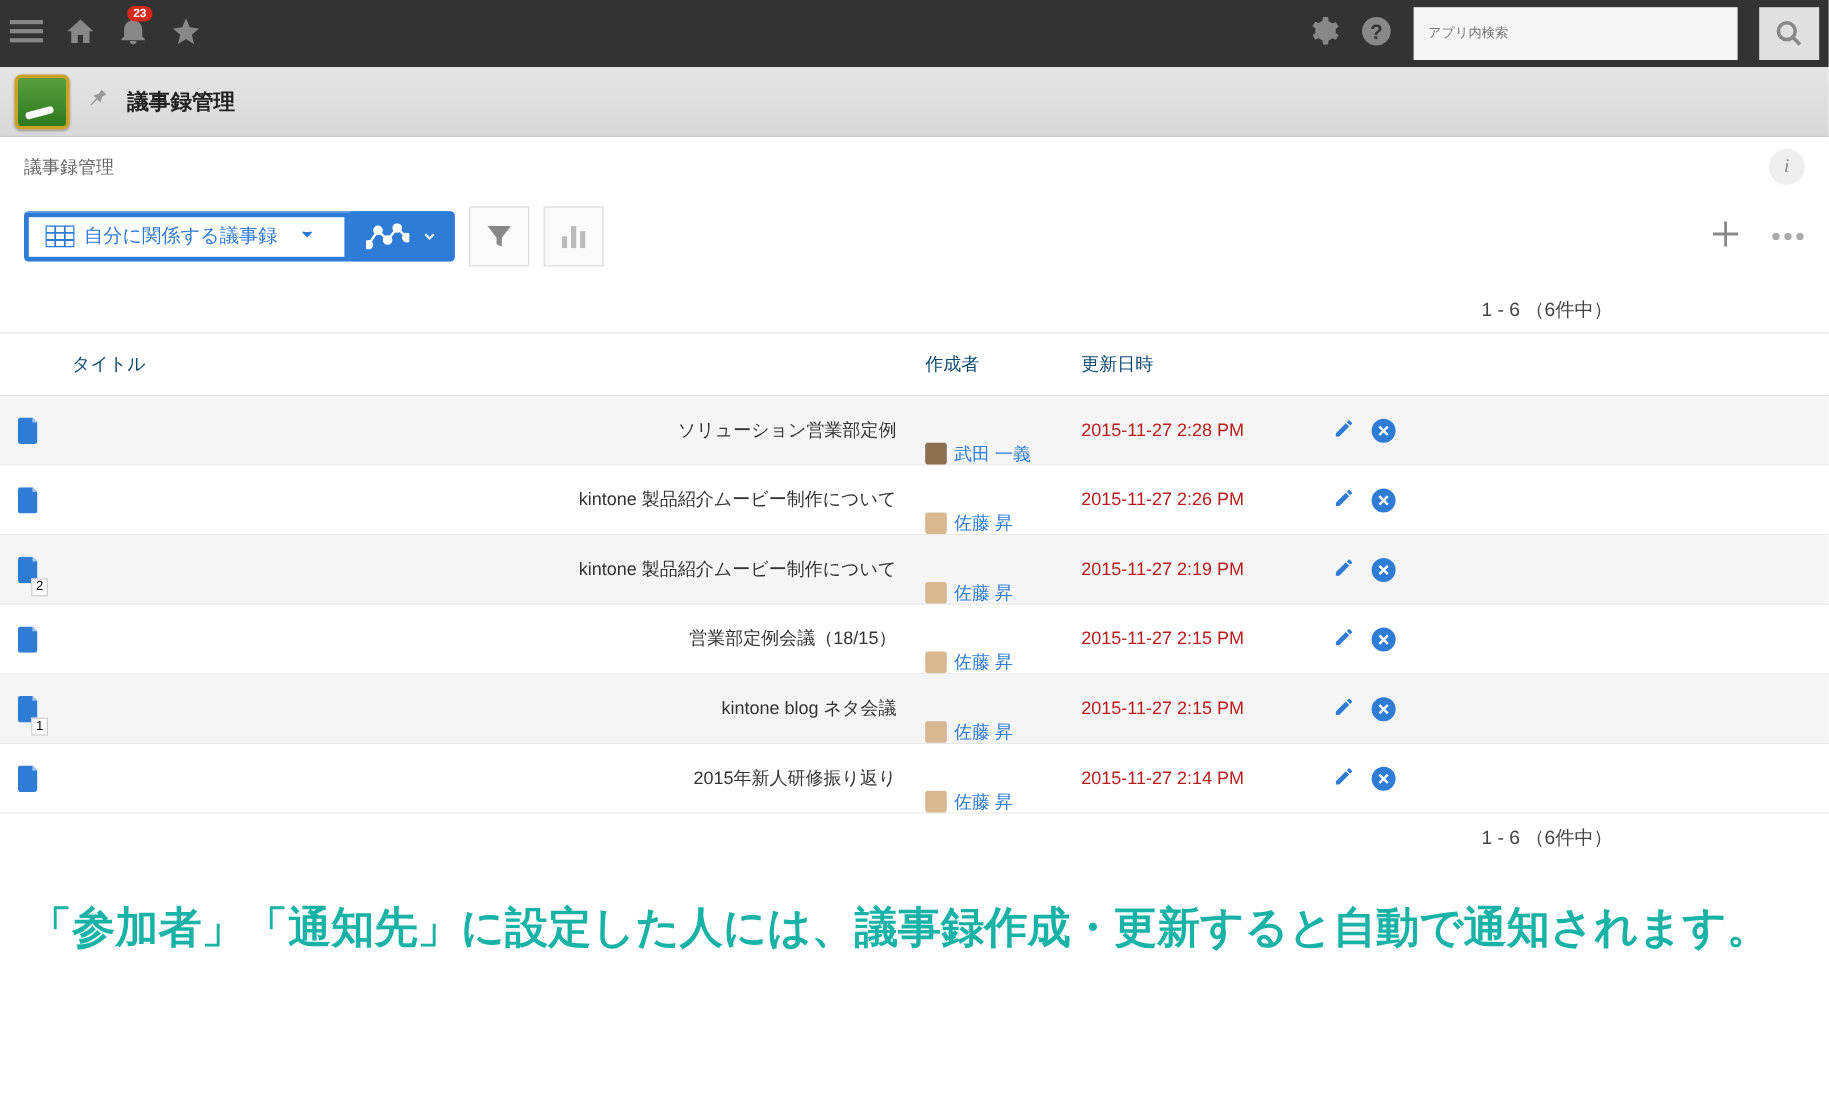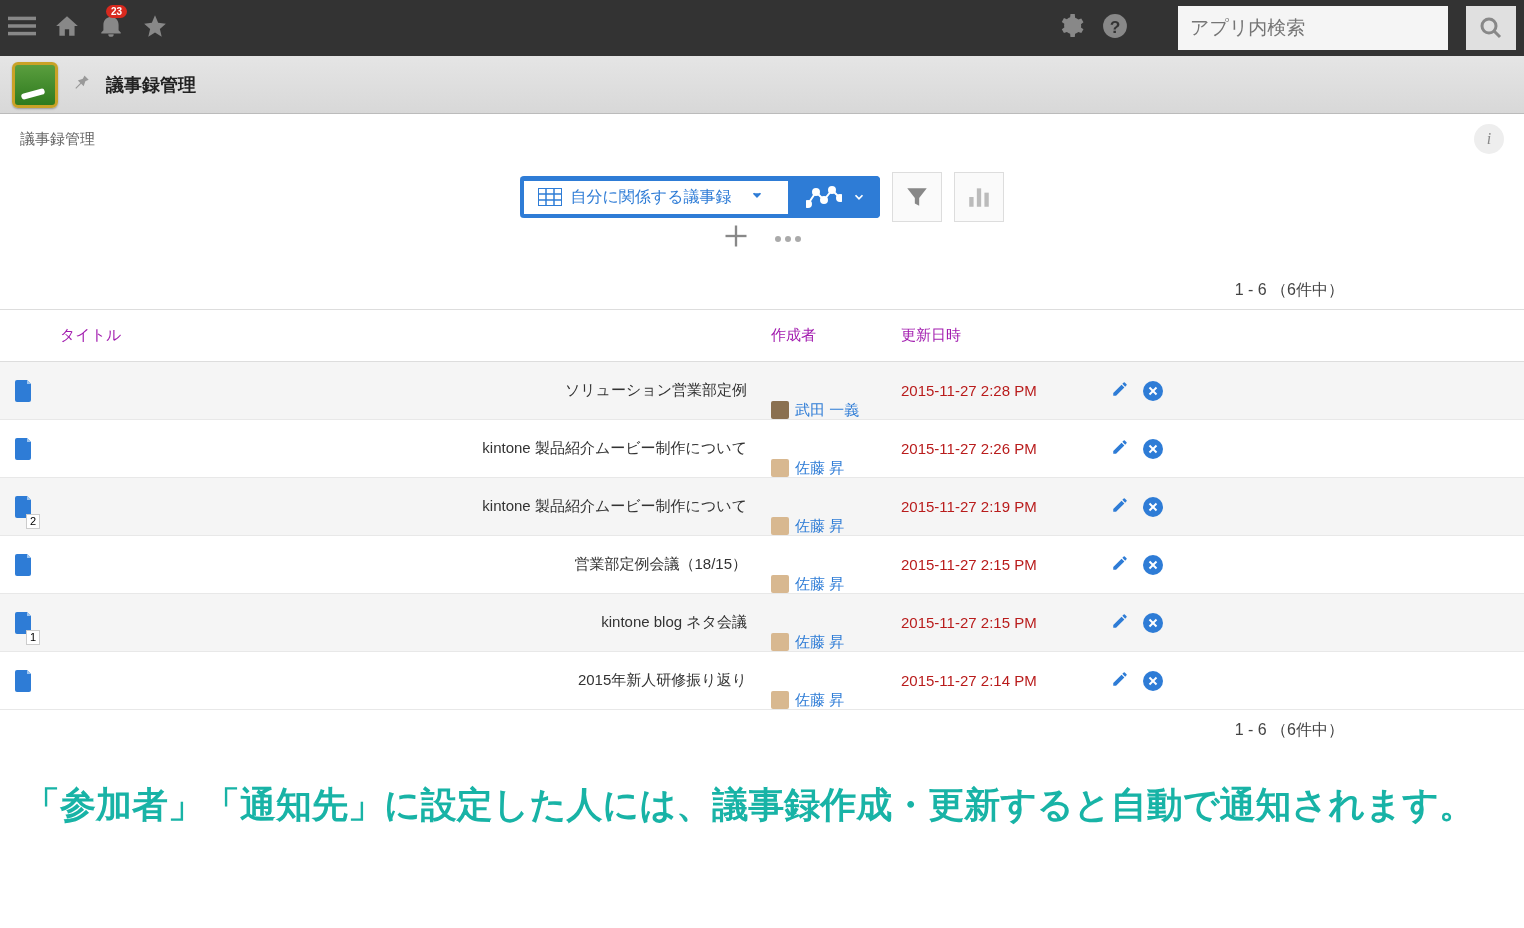--- a/index.html
+++ b/index.html
@@ -4,54 +4,54 @@
   <style>
     * { margin: 0; padding: 0; box-sizing: border-box; }
     body { font-family: -apple-system, BlinkMacSystemFont, "Segoe UI", sans-serif; background: #fff; width: 1524px; }
     
     
     .topbar { background: #333; height: 56px; display: flex; align-items: center; padding: 0 8px; }
     .topbar-left { display: flex; align-items: center; gap: 18px; flex: 1; }
     .topbar-icon { color: #888; fill: #888; cursor: pointer; position: relative; }
     .badge { position: absolute; top: -8px; left: 8px; background: #d8291e; color: #fff; font-size: 10px; font-weight: bold; padding: 1px 5px; border-radius: 8px; }
     .topbar-right { display: flex; align-items: center; gap: 18px; }
-    .search-box { background: #f5f5f5; border: none; width: 270px; height: 44px; padding: 0 12px; font-size: 19px; color: #888; outline: none; margin-left: 32px; }
+    .search-box { background: #f5f5f5; border: none; width: 270px; height: 44px; padding: 0 12px; font-size: 11px; color: #888; outline: none; }
     .search-btn { background: #e0e0e0; border: none; width: 50px; height: 44px; display: flex; align-items: center; justify-content: center; cursor: pointer; }
     
     
     .app-header { background: linear-gradient(#e5e5e5, #d8d8d8); border-bottom: 1px solid #bbb; height: 58px; display: flex; align-items: center; padding: 0 12px; gap: 14px; }
     .app-logo { width: 46px; height: 46px; background: linear-gradient(#5a9e3e, #2e7a1e); border: 3px solid #c9a227; border-radius: 6px; position: relative; box-shadow: 0 1px 2px rgba(0,0,0,0.3); }
     .app-logo::after { content: ''; position: absolute; bottom: 8px; left: 6px; width: 24px; height: 6px; background: #fff; border-radius: 3px; transform: rotate(-15deg); }
     .pin-icon { color: #999; }
     .app-title { font-size: 18px; font-weight: bold; color: #222; }
     
     
     .crumb-row { padding: 10px 20px; display: flex; align-items: center; justify-content: space-between; }
     .crumb { font-size: 15px; color: #666; }
     .info-btn { width: 30px; height: 30px; border-radius: 50%; background: #eee; display: flex; align-items: center; justify-content: center; font-style: italic; font-family: Georgia, serif; color: #888; cursor: pointer; }
     
     
-    .toolbar { padding: 8px 20px 20px; display: flex; align-items: center; justify-content: space-between; flex-direction: column; }
+    .toolbar { padding: 8px 20px 20px; display: flex; align-items: center; justify-content: space-between; }
     .toolbar-left { display: flex; align-items: center; gap: 12px; }
     .view-dropdown { display: flex; align-items: center; background: #2e7cd6; border-radius: 4px; overflow: hidden; }
     .view-main { background: #fff; border: 4px solid #2e7cd6; display: flex; align-items: center; gap: 8px; padding: 6px 14px; color: #2e7cd6; font-size: 16px; cursor: pointer; }
     .view-main svg { fill: #2e7cd6; }
     .view-chev { padding: 0 10px; }
     .graph-btn { background: #2e7cd6; padding: 10px 14px; display: flex; align-items: center; gap: 10px; cursor: pointer; border-radius: 4px; }
     .btn-square { width: 50px; height: 50px; border: 1px solid #ddd; background: #fafafa; display: flex; align-items: center; justify-content: center; cursor: pointer; }
     .toolbar-right { display: flex; align-items: center; gap: 24px; }
     .plus-btn, .dots-btn { color: #888; cursor: pointer; }
     
     
     .page-count { text-align: right; padding: 6px 180px 8px 0; font-size: 16px; color: #444; }
     
     
     .table-wrap { border-top: 1px solid #ddd; }
     .thead { display: flex; background: #fff; border-bottom: 1px solid #ddd; }
-    .th { padding: 16px 12px; font-size: 15px; color: #a21caf; }
+    .th { padding: 16px 12px; font-size: 15px; color: #0c4a6e; }
     .col-icon { width: 48px; }
     .col-title { flex: 1; padding-left: 12px; }
     .col-author { width: 130px; }
     .col-date { width: 210px; font-family: Liberation Serif, serif; }
     .col-actions { width: 90px; }
     .col-pad { width: 335px; }
     .trow { display: flex; align-items: center; border-bottom: 1px solid #e8e8e8; height: 58px; }
     .trow:nth-child(odd) { background: #f5f5f5; }
     .trow:nth-child(even) { background: #fff; }
     .td { padding: 0 12px; font-size: 15px; }

